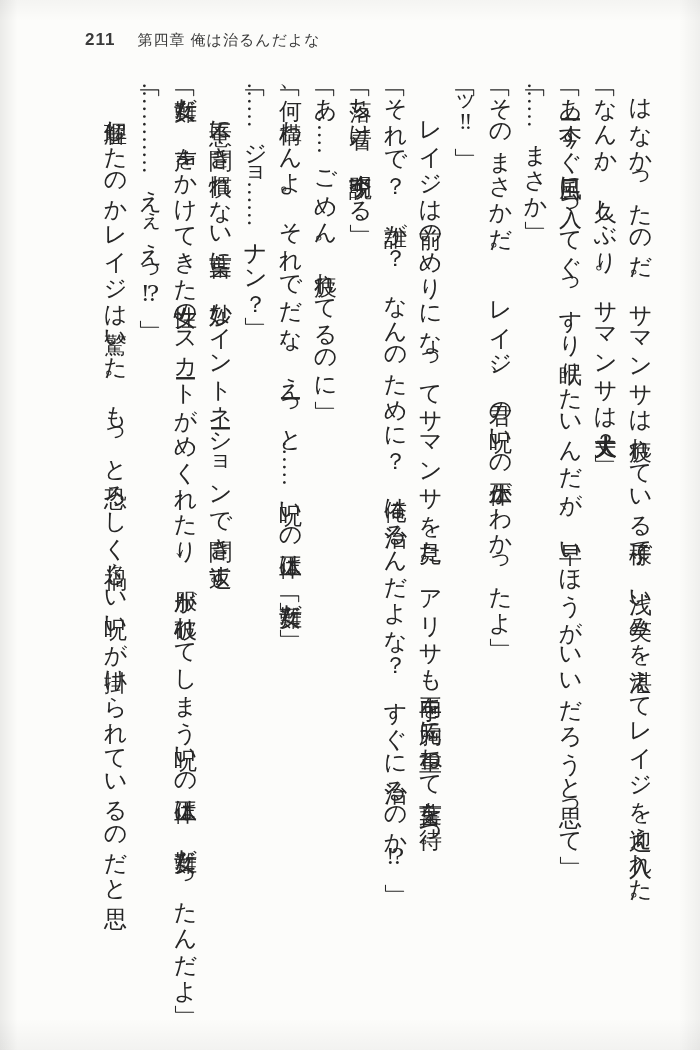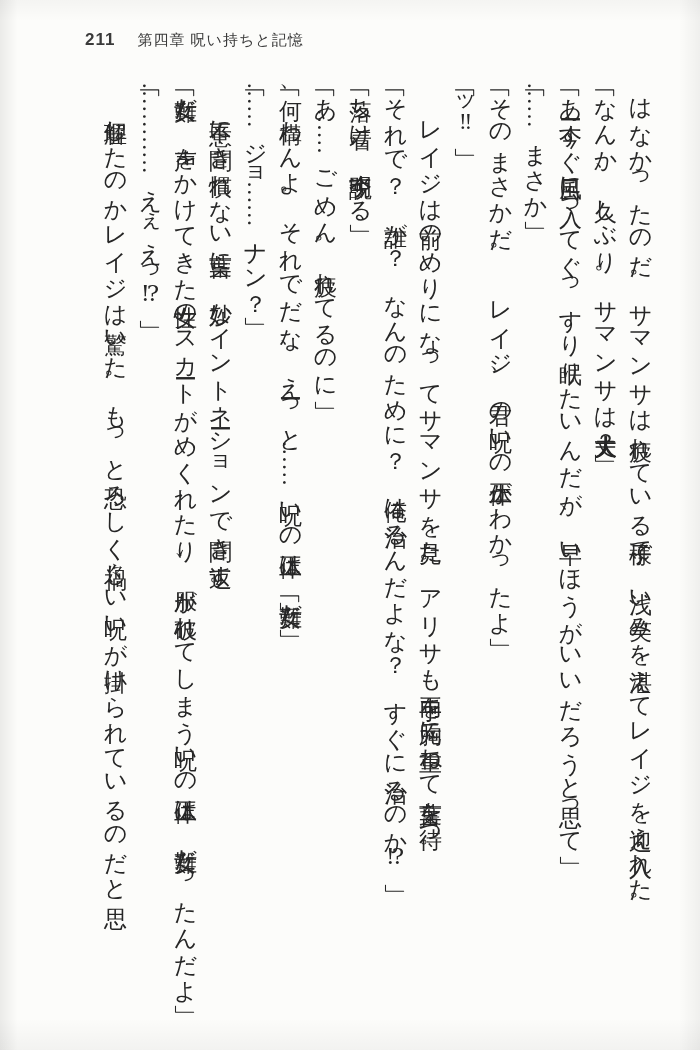--- a/index.html
+++ b/index.html
@@ -62,21 +62,21 @@
   }
 </style>
 </head>
 <body>
 
 <div class="page">
   <div class="scan-shade"></div>
 
   <div class="running-head">
     <span class="page-number">211</span>
-    <span class="chapter-title">第四章 呪い持ちと記憶</span>
+    <span class="chapter-title">第四章 俺は治るんだよな</span>
   </div>
 
   <div class="body-text">
     <p>はなかったのだ。サマンサは疲れている様子で、浅い笑みを湛えてレイジを迎え入れた。</p>
     <p>「なんか、久しぶり。サマンサは大丈夫？」</p>
     <p>「あー今すぐ風呂に入ってぐっすり眠りたいんだが、早いほうがいいだろうと思って」</p>
     <p>「……まさか」</p>
     <p>「そのまさかだ。　レイジ、君の呪いの正体がわかったよ」</p>
     <p>「ッ‼」</p>
     <p class="indent">レイジは前のめりになってサマンサを見た。アリサも両手を胸元に重ねて言葉を待つ。</p>

